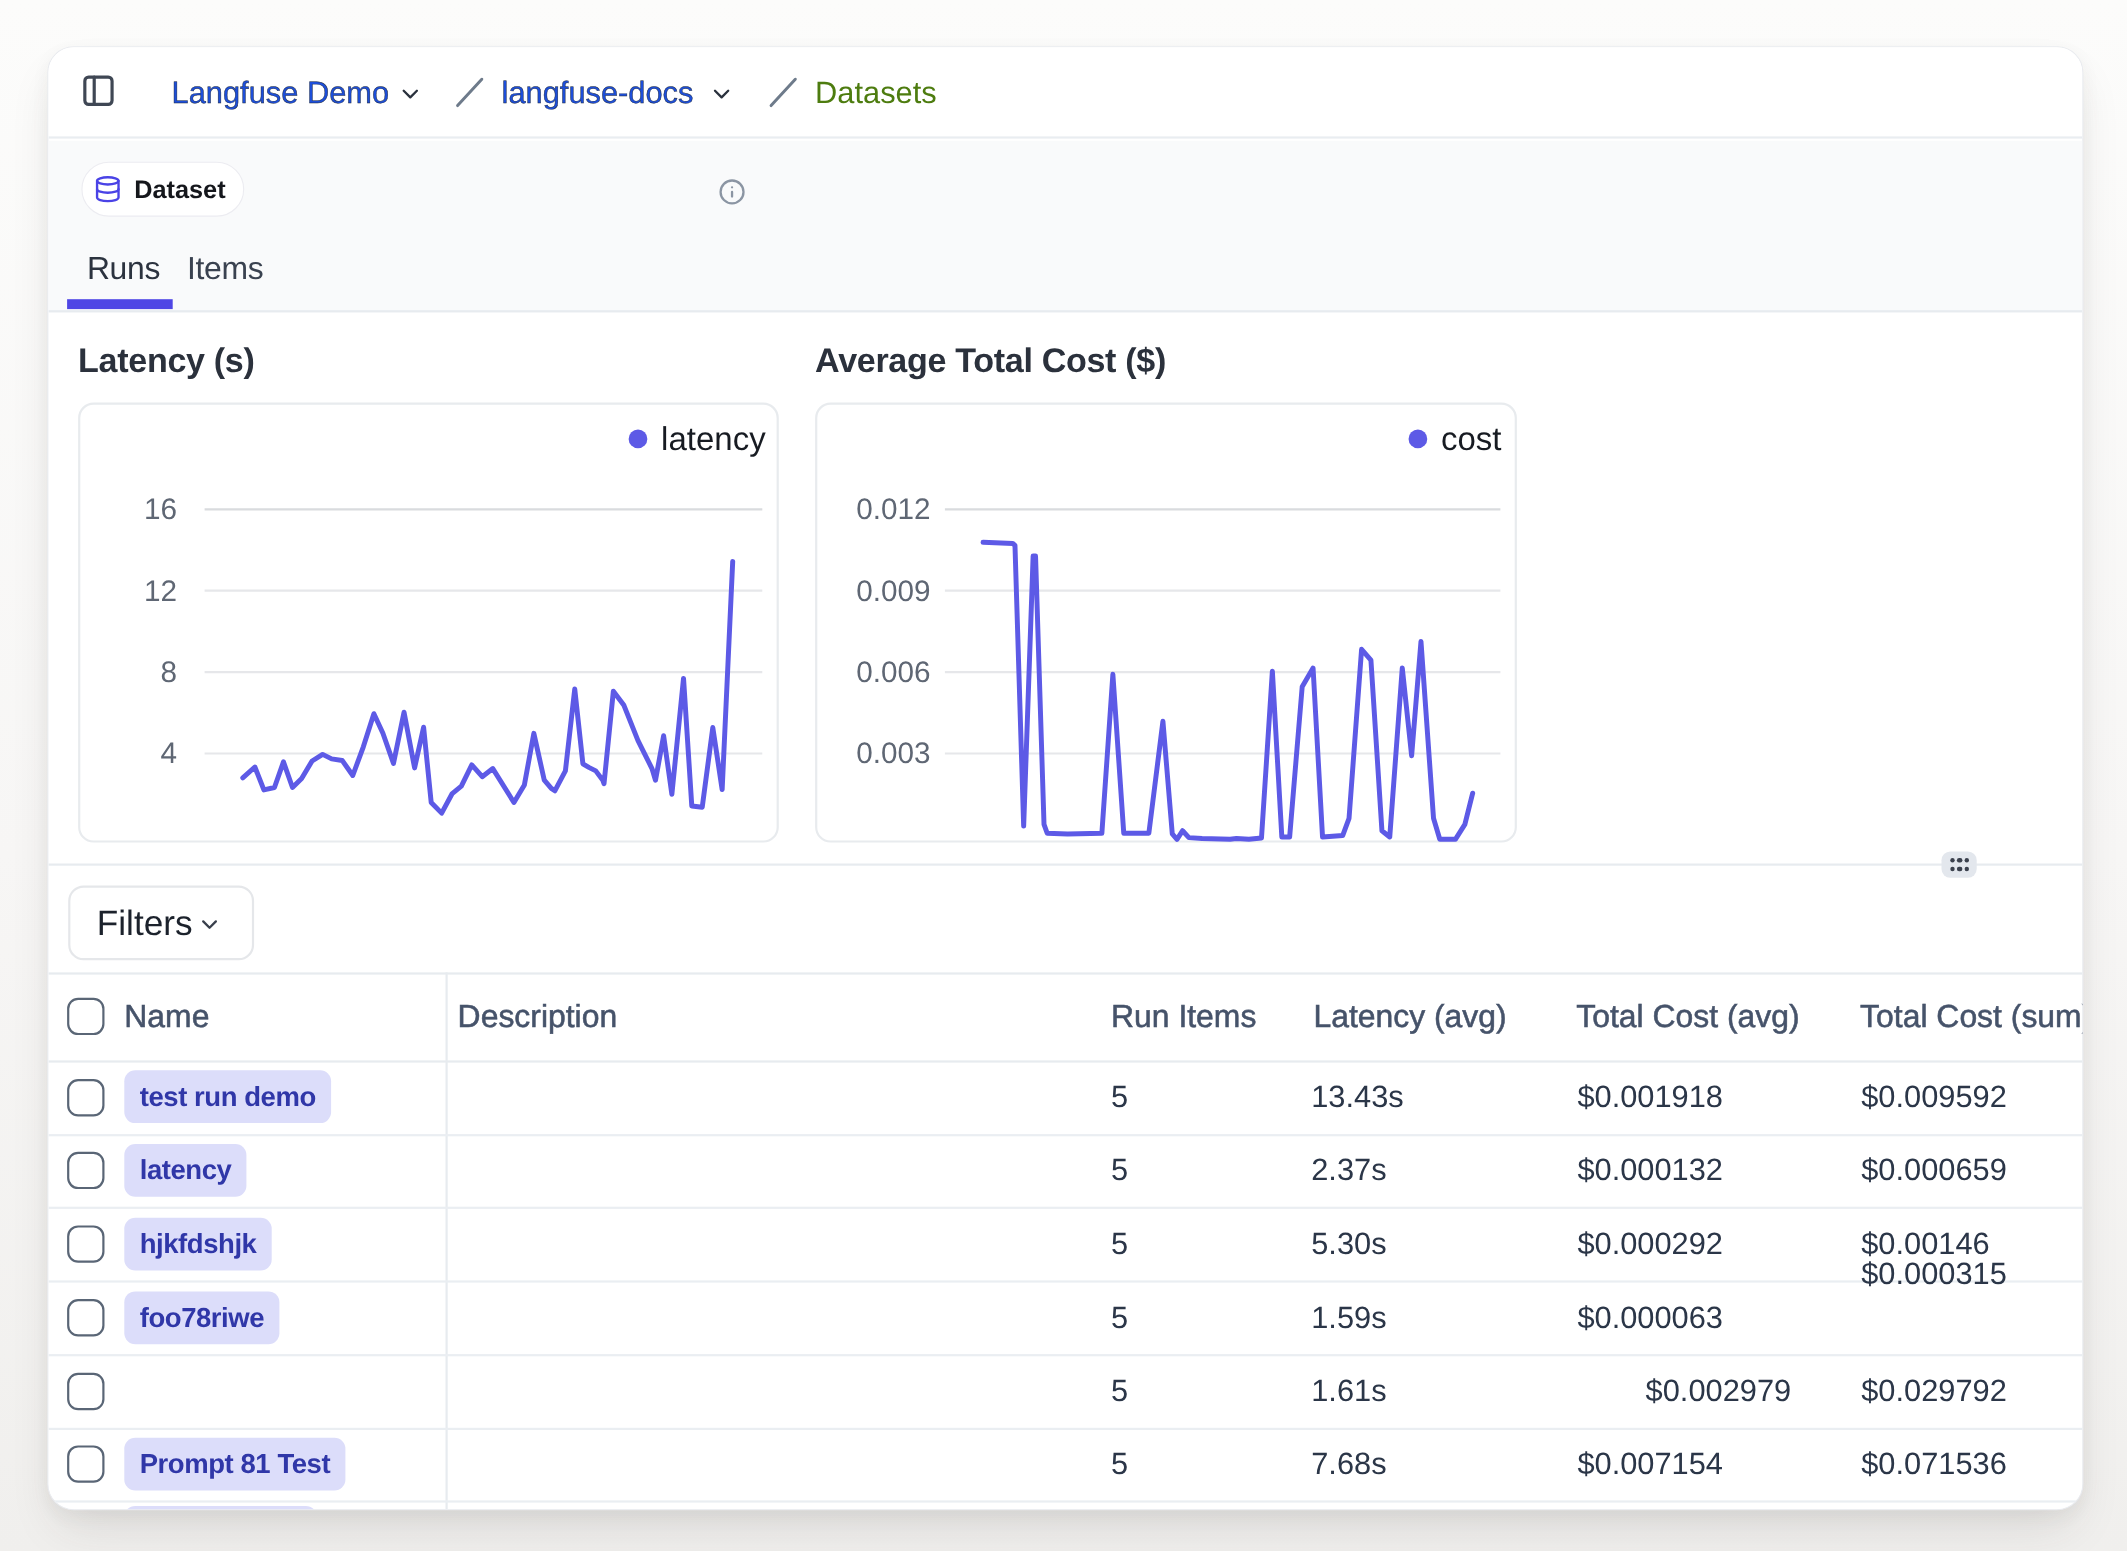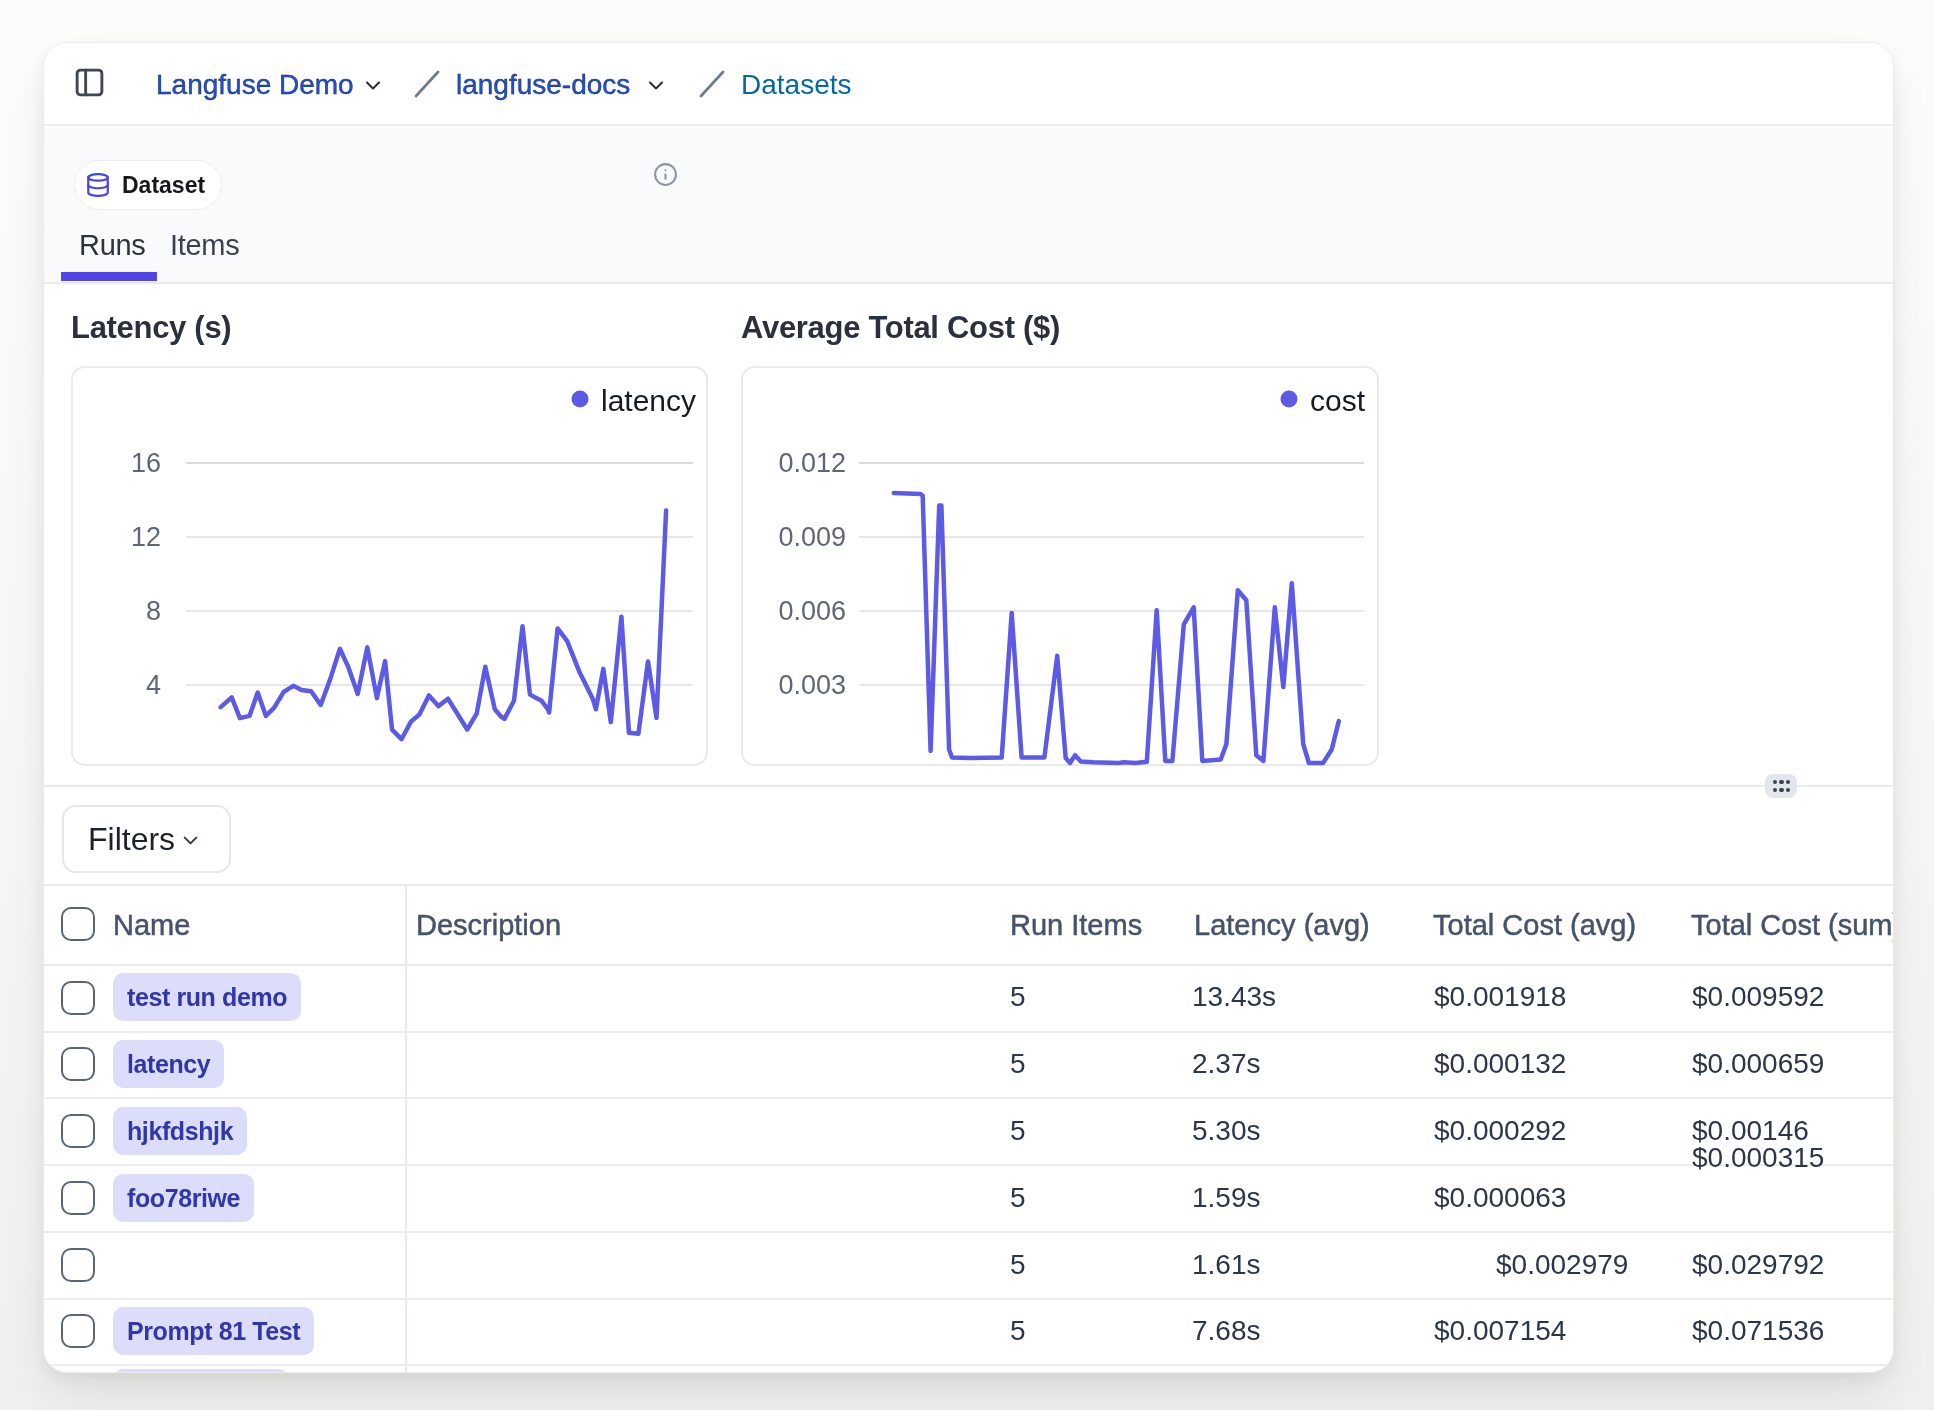--- a/index.html
+++ b/index.html
@@ -12,24 +12,24 @@
     position:absolute; left:43px; top:42px; width:1851px; height:1331px;
     background:#fff; border:1px solid #e9ebef; border-radius:24px;
     box-shadow:0 22px 44px -10px rgba(55,50,45,.13), 0 6px 16px rgba(55,50,45,.05);
     overflow:hidden;
   }
   .abs { position:absolute; }
   
   .topbar { position:absolute; left:0; top:0; width:100%; height:83px; border-bottom:2px solid #e9edf1; background:#fff; }
   .crumb { position:absolute; top:0; height:83px; line-height:83px; font-size:28px; }
   .crumb.dark { color:#1d4ed8; font-weight:500; -webkit-text-stroke:0.4px #1d2531; }
-  .crumb.gray { color:#0369a1; font-weight:400; }
+  .crumb.gray { color:#4d7c0f; font-weight:400; }
   
   .header { position:absolute; left:0; top:85px; width:100%; height:156px; background:#f9fafb; border-bottom:2px solid #e7ebef; }
-  .pill { position:absolute; left:30px; top:19px; height:50px; border-radius:25px; background:#fff; border:1px solid #ececf1; display:flex; align-items:center; padding:0 16px 0 10px;margin-top:13px; }
+  .pill { position:absolute; left:30px; top:19px; height:50px; border-radius:25px; background:#fff; border:1px solid #ececf1; display:flex; align-items:center; padding:0 16px 0 10px; }
   .pill span { font-size:23px; font-weight:700; color:#15171c; margin-left:11px; }
   .dstitle { position:absolute; left:184px; top:21px; height:46px; line-height:46px; font-size:37px; font-weight:700; color:#3a3f49; letter-spacing:-0.9px; }
   .tab { position:absolute; top:96px; height:42px; line-height:42px; font-size:29px; color:#2c333f; font-weight:500; letter-spacing:-0.3px; }
   .tabline { position:absolute; left:17px; top:144px; width:96px; height:9px; background:#4f46e5; }
   
   .ctitle { position:absolute; font-size:31px; font-weight:700; color:#2b313c; letter-spacing:-0.3px; }
   .ccard { position:absolute; top:323px; width:637px; height:400px; border:2px solid #e8ebee; border-radius:14px; background:#fff; }
   .ccard svg { position:absolute; left:-2px; top:-2px; }
   
   .divider { position:absolute; left:0; top:742px; width:100%; height:2px; background:#e7ebef; }

